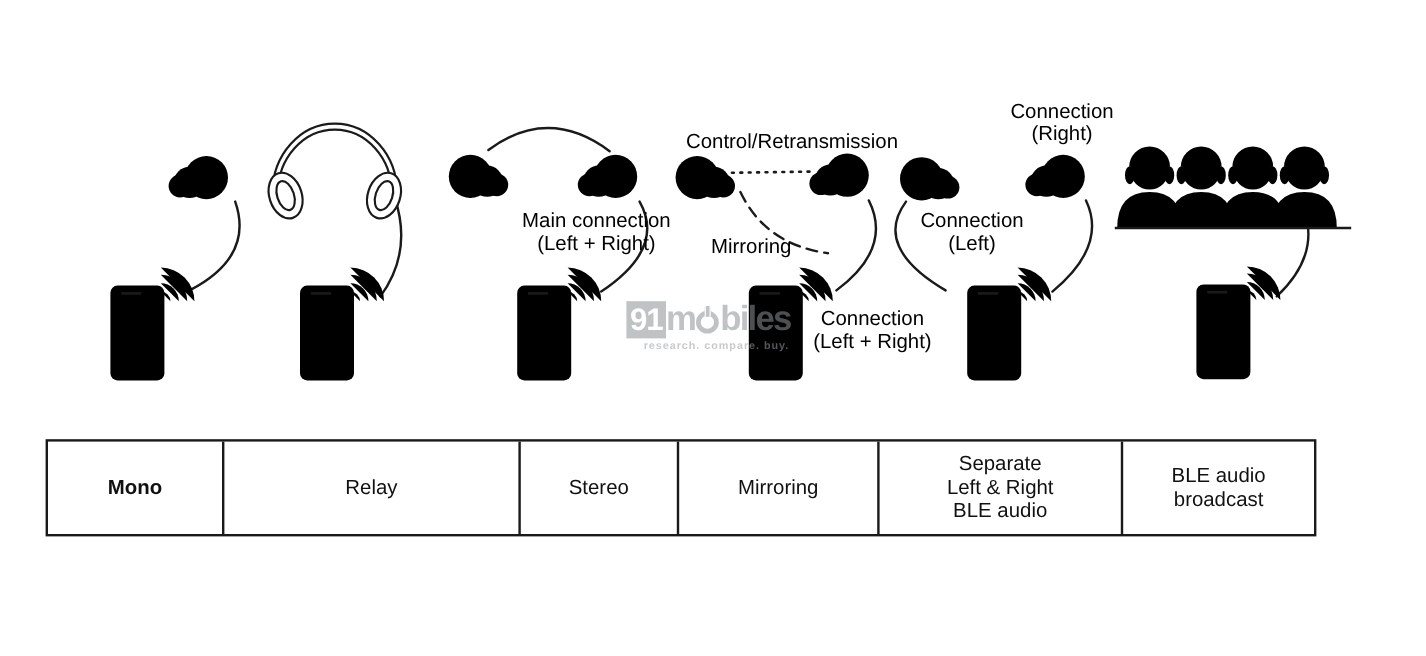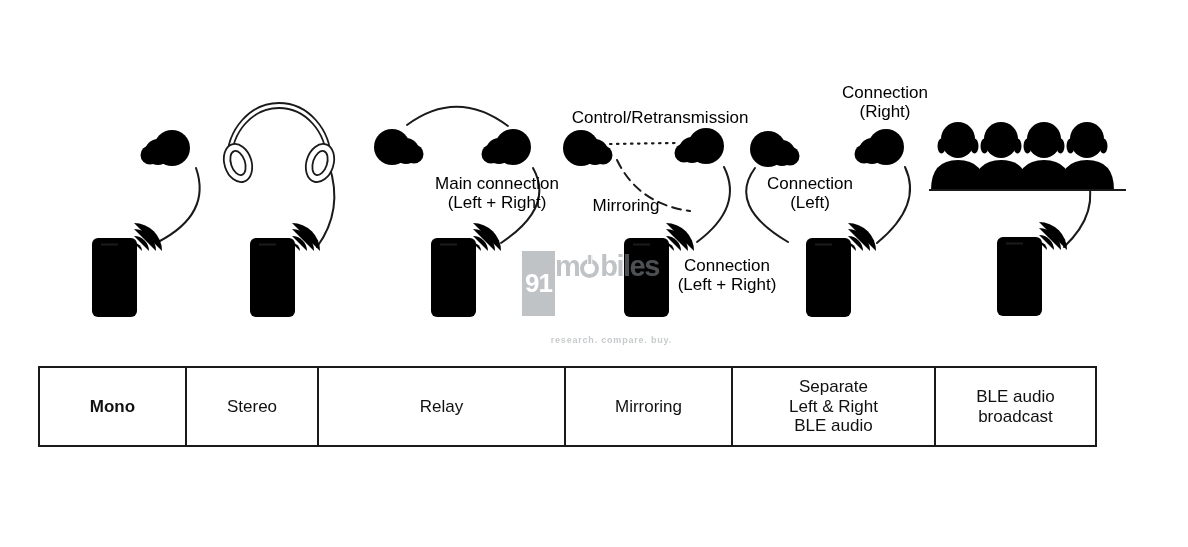--- a/index.html
+++ b/index.html
@@ -27,38 +27,38 @@
   .mode-cell{
     display:flex;align-items:center;justify-content:center;
     text-align:center;font-size:17px;line-height:19.5px;white-space:pre-line;
     border-left:2px solid #1a1a1a;box-sizing:border-box;height:100%;
   }
   .mode-cell:first-child{border-left:none;font-weight:bold;}
   .watermark{position:absolute;left:522px;top:251px;opacity:.55;width:150px;}
   .wm-row{display:flex;align-items:flex-start;}
   .wm-num{
     display:inline-block;background:#8d9396;color:#ffffff;font-weight:bold;
-    font-size:26px;line-height:31px;padding:17px 3px;letter-spacing:-1px;
+    font-size:26px;line-height:31px;padding:0 3px;letter-spacing:-1px;
   }
   .wm-word{
     font-weight:bold;font-size:29px;line-height:31px;color:#8d9396;letter-spacing:-1.5px;
     display:inline-flex;align-items:center;
   }
   .wm-power{
     display:inline-block;width:11px;height:11px;border:4px solid #8d9396;
     border-radius:50%;position:relative;margin:3px 1px 0 1px;
   }
   .wm-power::after{
     content:"";position:absolute;left:50%;top:-8px;transform:translateX(-50%);
     width:3.5px;height:9px;background:#8d9396;
     border-left:1.5px solid #ffffff;border-right:1.5px solid #ffffff;
   }
   .wm-tagline{
-    font-size:9px;font-weight:bold;color:#9aa0a3;text-align:right;
-    letter-spacing:.8px;margin-top:19px;
+    font-size:9px;font-weight:bold;color:#9aa0a3;text-align:center;
+    letter-spacing:.8px;margin-top:1px;
   }
 </style>
 </head>
 <body>
 
 <div class="stage">
 
   <svg class="art" width="1188" height="547" viewBox="0 0 1188 547">
     <defs>
       <g id="earbud">
@@ -202,22 +202,22 @@
           <span>m</span>
           <span class="wm-power"></span>
           <span>biles</span>
         </span>
     </div>
     <div class="wm-tagline">research. compare. buy.</div>
   </div>
 
   <div class="mode-table">
     <div class="mode-cell" style="flex:0 0 145px;">Mono</div>
+    <div class="mode-cell" style="flex:0 0 247px;">Relay</div>
     <div class="mode-cell" style="flex:0 0 132px;">Stereo</div>
-    <div class="mode-cell" style="flex:0 0 247px;">Relay</div>
     <div class="mode-cell" style="flex:0 0 167px;">Mirroring</div>
     <div class="mode-cell" style="flex:0 0 203px;">Separate
 Left &amp; Right
 BLE audio</div>
     <div class="mode-cell" style="flex:1 1 auto;">BLE audio
 broadcast</div>
   </div>
 
 </div>
 

